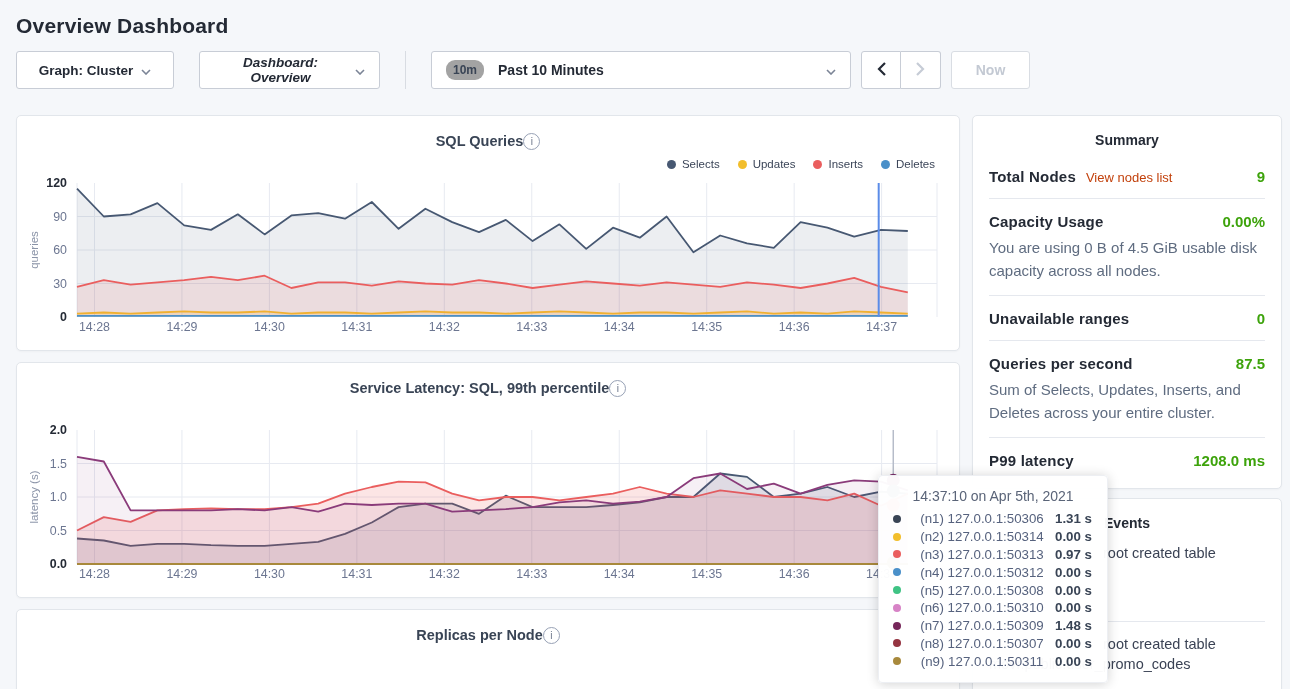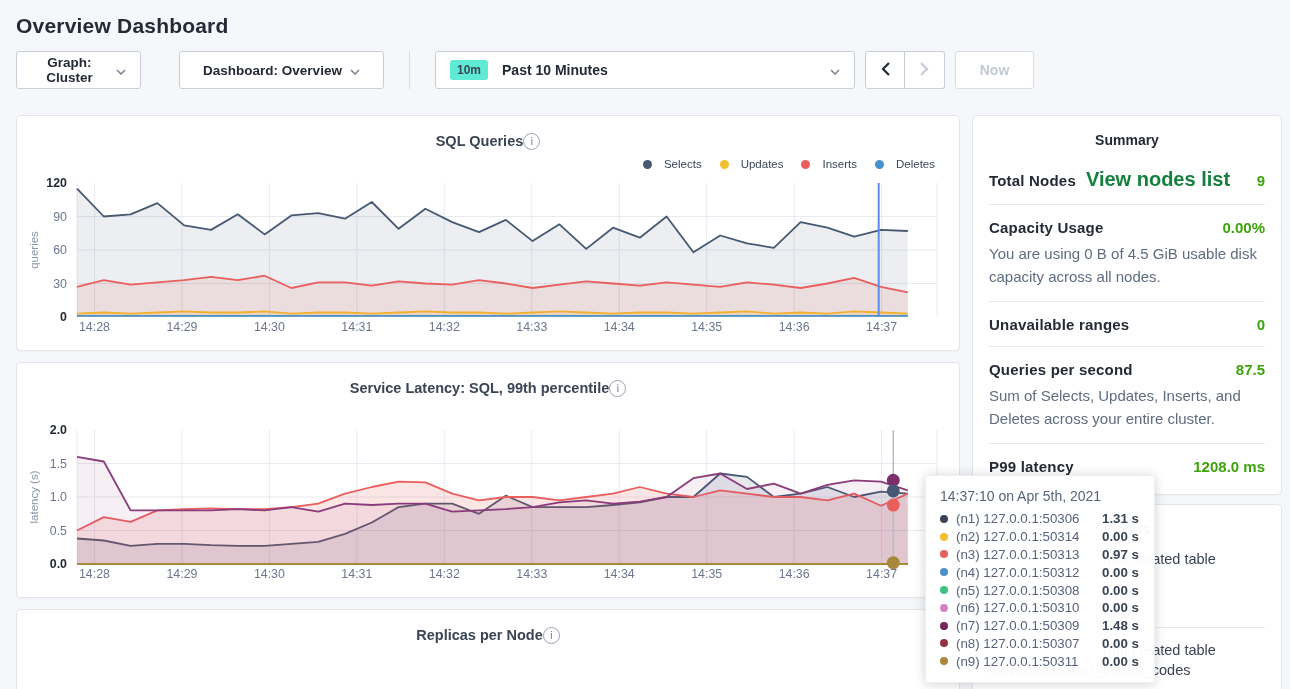--- a/index.html
+++ b/index.html
@@ -13,25 +13,25 @@
   h1.page-title{
     margin:0;padding:14px 0 0 16px;font-size:21px;font-weight:600;color:#242a35;letter-spacing:.2px;
   }
   
   .controls{display:flex;align-items:center;margin:13px 16px 0 16px;height:38px;}
   .btn{
     display:flex;align-items:center;justify-content:center;gap:8px;
     background:#fff;border:1px solid #c8cdd6;border-radius:3px;height:38px;
     font-family:inherit;font-size:13.5px;font-weight:700;color:#242a35;cursor:pointer;padding:0 14px;box-sizing:border-box;
   }
-  .dd1{width:125px;justify-content:flex-end;}
-  .dd2{width:205px;margin-left:38px;}
+  .dd1{width:158px;}
+  .dd2{width:181px;margin-left:25px;font-style:italic;}
   .vdivider{width:1px;height:38px;background:#d8dce2;margin:0 25px;}
   .timesel{width:420px;justify-content:flex-start;padding:0 14px;}
-  .timebadge{background:#5eead4;border-radius:3px;padding:3px 7px;font-size:12px;font-weight:700;color:#394455;}
+  .timebadge{background:#a3a3a3;border-radius:9px;padding:3px 7px;font-size:12px;font-weight:700;color:#394455;}
   .timelabel{font-size:14px;font-weight:700;flex:1;text-align:left;margin-left:6px;}
   .arrow-group{display:flex;margin-left:10px;}
   .arrow-group .btn{width:40px;padding:0;}
   .arrow-group .btn.prev{border-radius:3px 0 0 3px;}
   .arrow-group .btn.next{border-radius:0 3px 3px 0;border-left:none;}
   .btn.now{margin-left:10px;width:79px;font-size:14px;color:#c3c9d3;border-color:#d9dde3;cursor:default;}
   
   .main{display:flex;gap:12px;padding:26px 8px 0 16px;align-items:flex-start;}
   .col-left{width:944px;display:flex;flex-direction:column;gap:11px;}
   .col-right{width:310px;display:flex;flex-direction:column;gap:9px;}
@@ -43,47 +43,47 @@
   .card-title{
     display:flex;align-items:center;justify-content:center;
     font-size:14.5px;font-weight:700;color:#394455;height:26px;
   }
   .info-icon{
     width:15px;height:15px;border:1px solid #97a1b5;border-radius:50%;
     display:inline-flex;align-items:center;justify-content:center;
     font-size:10px;font-weight:400;color:#6a7488;cursor:pointer;
   }
   .legend{display:flex;justify-content:flex-end;gap:18px;margin:2px 24px 2px 0;height:16px;align-items:center;}
-  .legend-item{display:flex;align-items:center;gap:12px;font-size:11.5px;color:#3b4558;cursor:pointer;}
+  .legend-item{display:flex;align-items:center;gap:6px;font-size:11.5px;color:#3b4558;cursor:pointer;}
   .legend-dot{width:9px;height:9px;border-radius:50%;}
   svg.chart{display:block;margin:0 1px;}
   svg.chart.mt{margin-top:20px;}
   .tick{fill:#6c7691;font-size:12.4px;font-family:"Liberation Sans",sans-serif;}
   .tickbold{fill:#242a35;font-weight:700;}
   .axislabel{fill:#8b94a8;font-size:11.5px;font-family:"Liberation Sans",sans-serif;}
   
   .side-card{width:310px;padding:14px 16px 6px 16px;}
   .side-title{text-align:center;font-size:14px;font-weight:700;color:#242a35;padding:2px 0 6px 0;}
   .srow{border-bottom:1px solid #e5e8ee;padding:14px 0 13px 0;}
   .srow:last-child{border-bottom:none;}
   .srow-head{display:flex;align-items:baseline;gap:10px;text-align:center;}
   .srow-label{font-size:15px;font-weight:700;color:#242a35;letter-spacing:.2px;}
-  .srow-link{font-size:20px;font-weight:700;color:#15803d;text-decoration:none;cursor:pointer;}
+  .srow-link{font-size:13px;font-weight:400;color:#c2410c;text-decoration:none;cursor:pointer;}
   .srow-value{margin-left:auto;font-size:15px;font-weight:700;color:#3da30b;white-space:nowrap;}
   .srow-desc{margin:7px 0 0 0;font-size:15px;line-height:1.5;color:#5f6c80;}
   .events-card{min-height:230px;}
   .event-item{min-height:70px;padding:6px 0 8px 0;}
   .event-item.divided{border-top:1px solid #e5e8ee;padding-top:12px;min-height:0;}
   .event-line{font-size:14.5px;color:#3a4254;line-height:20px;}
   .event-line.indent{margin-left:114px;}
   
   .tooltip{
-    position:absolute;left:925px;top:475px;width:230px;min-height:198px;z-index:40;
+    position:absolute;left:878px;top:475px;width:230px;min-height:198px;z-index:40;
     background:rgba(255,255,255,0.97);border-radius:4px;border:1px solid #edeff3;
-    box-shadow:0 1px 12px rgba(0,0,0,0.18);padding:12px 14px;box-sizing:border-box;
+    box-shadow:0 1px 12px rgba(0,0,0,0.18);padding:12px 14px;box-sizing:border-box;text-align:center;
   }
   .tt-head{font-size:14px;color:#5a6478;margin-bottom:6px;}
   .tt-row{display:flex;align-items:center;height:17.8px;}
   .tt-dot{width:8px;height:8px;border-radius:50%;margin-right:8px;flex:none;}
   .tt-label{font-size:13.3px;color:#56627e;width:146px;flex:none;}
   .tt-val{font-size:13.3px;font-weight:700;color:#394455;white-space:nowrap;}
 </style>
 </head>
 <body>
 

